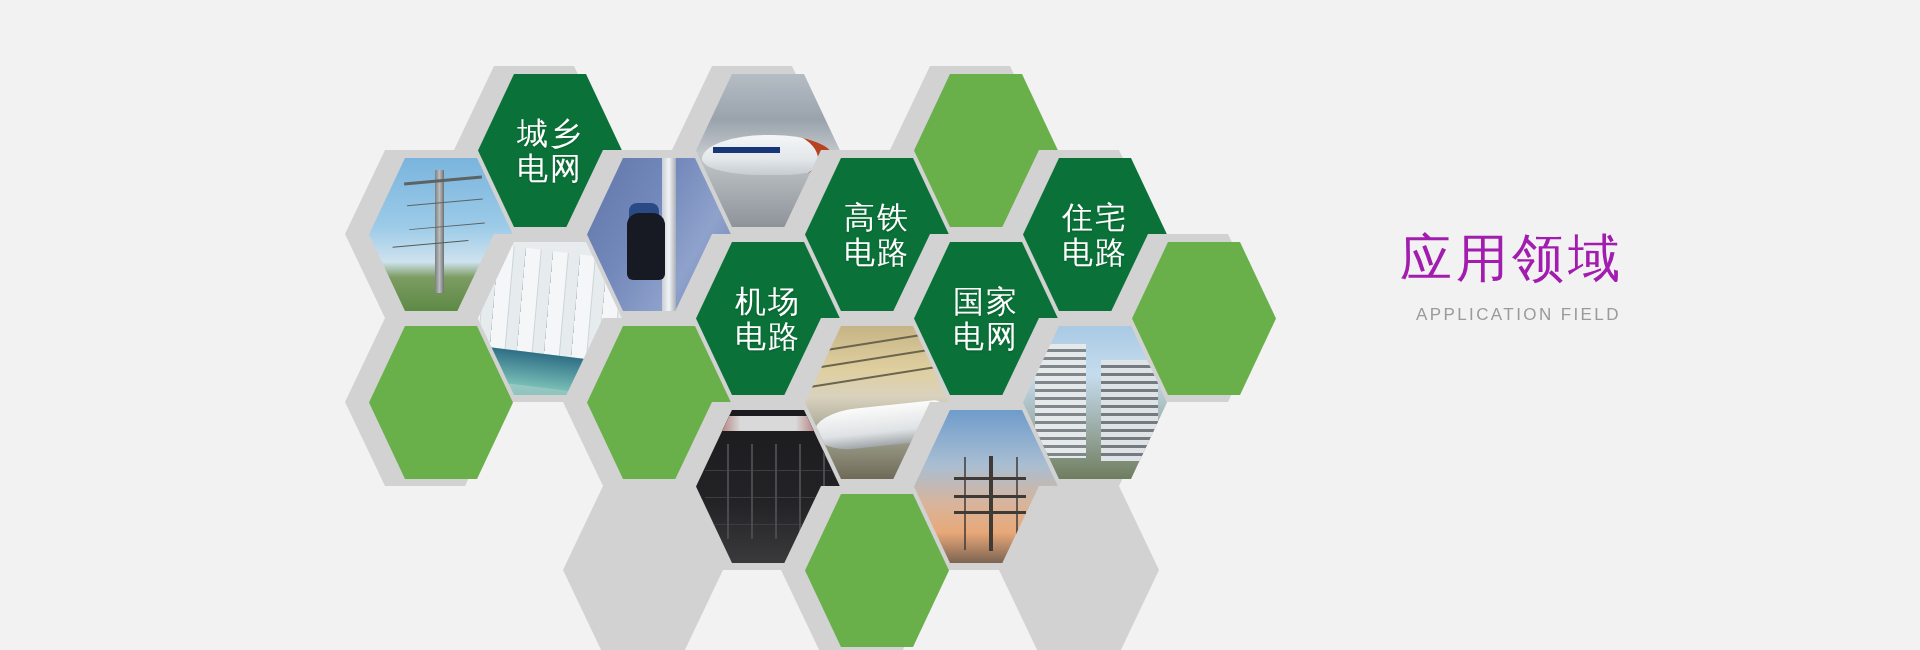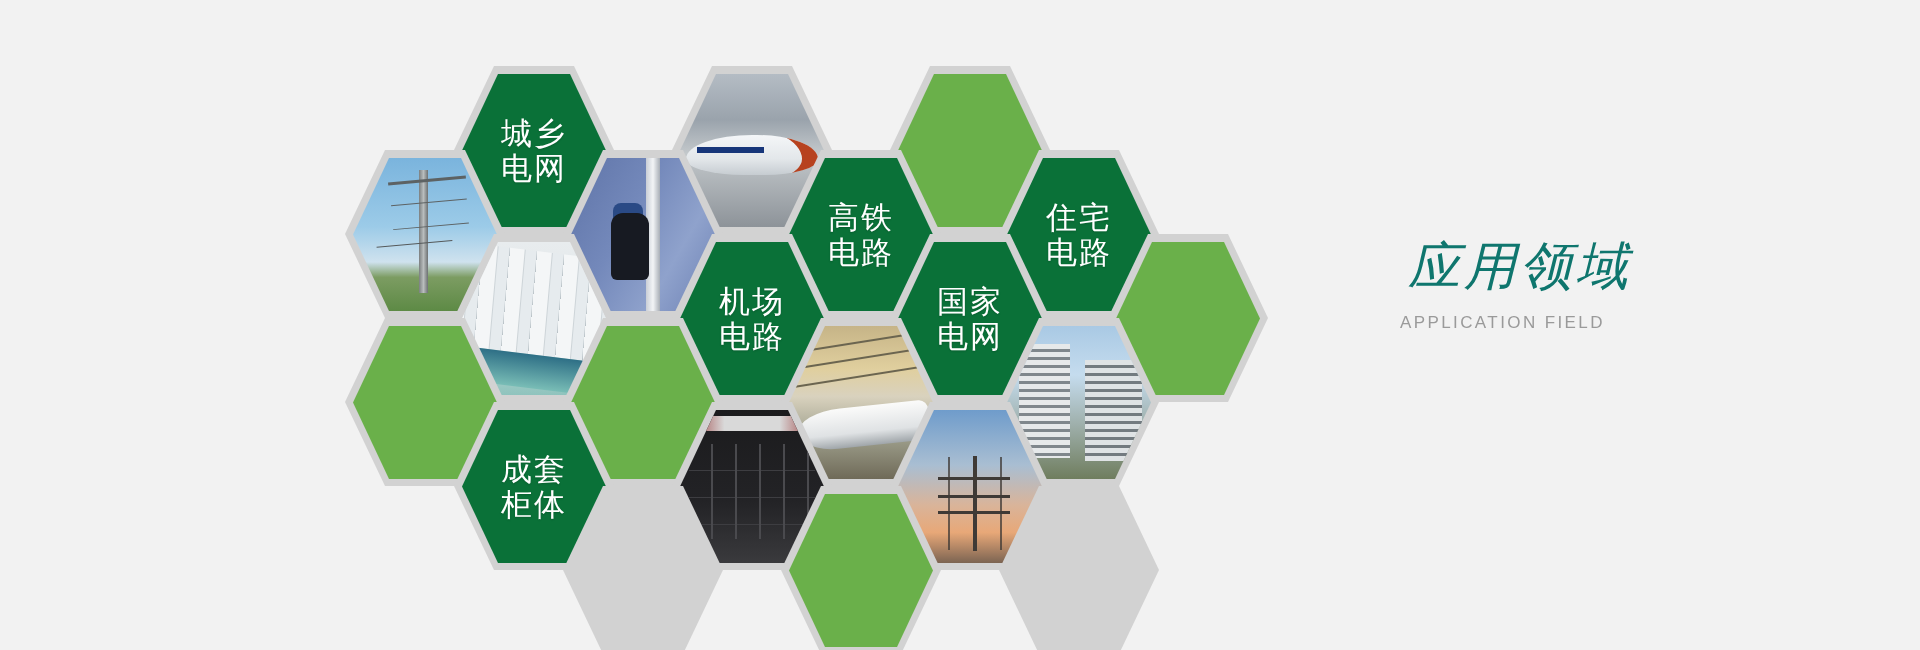--- a/index.html
+++ b/index.html
@@ -23,21 +23,21 @@
   }
   
   .hex .ring{
     position:absolute;left:0;top:0;width:160px;height:168px;
     background:#d2d2d2;
     -webkit-clip-path:polygon(25% 0%,75% 0%,100% 50%,75% 100%,25% 100%,0% 50%);
     clip-path:polygon(25% 0%,75% 0%,100% 50%,75% 100%,25% 100%,0% 50%);
   }
   
   .hex .face{
-    position:absolute;left:8px;top:8px;width:144px;height:153px;
+    position:absolute;left:24px;top:8px;width:144px;height:153px;
     -webkit-clip-path:polygon(25% 0%,75% 0%,100% 50%,75% 100%,25% 100%,0% 50%);
     clip-path:polygon(25% 0%,75% 0%,100% 50%,75% 100%,25% 100%,0% 50%);
     overflow:hidden;
     display:flex;align-items:center;justify-content:center;
   }
   .hex.dark .face{background:#0a7138;}
   .hex.light .face{background:#6ab04a;}
 
   .hex .label{
     position:relative;z-index:3;
@@ -175,28 +175,27 @@
     box-shadow:0 18px 0 #3f3a36, 0 34px 0 #3f3a36;
   }
 
   
   #titleblock{
     position:absolute;left:1400px;top:230px;width:460px;
   }
   #titleblock .zh{
     font-size:52px;
     letter-spacing:4px;
-    color:#0f766e;
+    color:#a21caf;
     font-family:"DejaVu Sans","Liberation Sans",sans-serif;
     line-height:1.1;
-    margin:8px;
-    font-style:italic;
+    margin:0;
   }
   #titleblock .en{
-    margin:18px 0 0 0;
+    margin:18px 0 0 16px;
     font-size:17px;
     letter-spacing:2.4px;
     color:#9a9a9a;
     font-family:"Liberation Sans","DejaVu Sans",sans-serif;
   }
 </style>
 </head>
 <body>
 
 <div id="stage">
@@ -282,27 +281,20 @@
         <div class="face">
           <div class="ph ph-train"></div>
         </div>
       </div>
       <div class="hex photo" style="left: 999px; top: 318px;">
         <div class="ring"></div>
         <div class="face">
           <div class="ph ph-building"></div>
         </div>
       </div>
-      <div class="hex dark" style="left: 454px; top: 402px;">
-        <div class="ring"></div>
-        <div class="face">
-          <div class="label">成套
-柜体</div>
-        </div>
-      </div>
       <div class="hex photo" style="left: 672px; top: 402px;">
         <div class="ring"></div>
         <div class="face">
           <div class="ph ph-panel"></div>
         </div>
       </div>
       <div class="hex photo" style="left: 890px; top: 402px;">
         <div class="ring"></div>
         <div class="face">
           <div class="ph ph-tower"></div>

